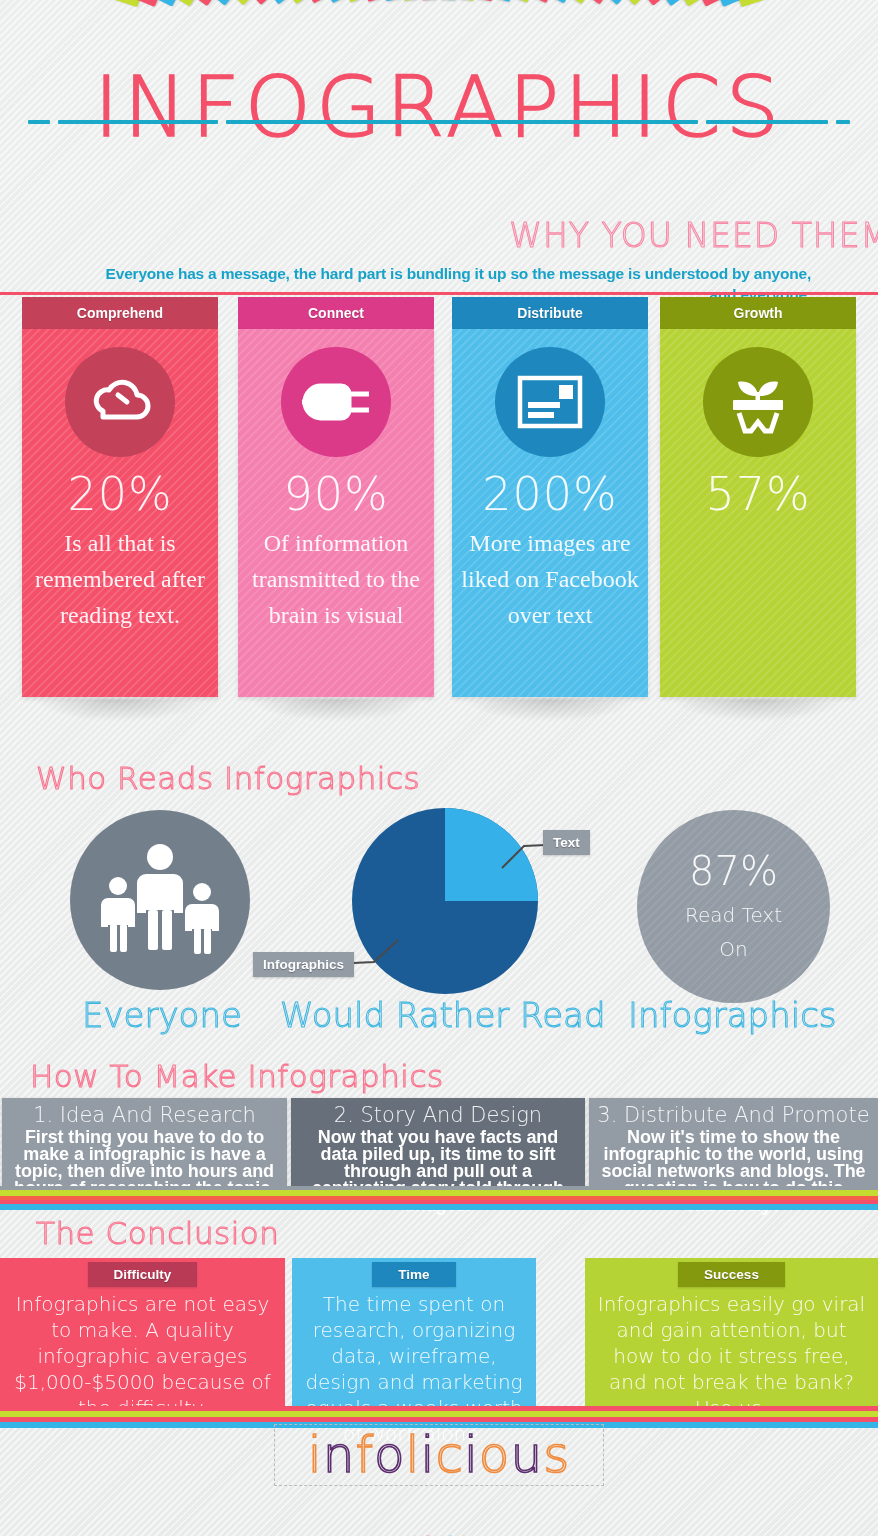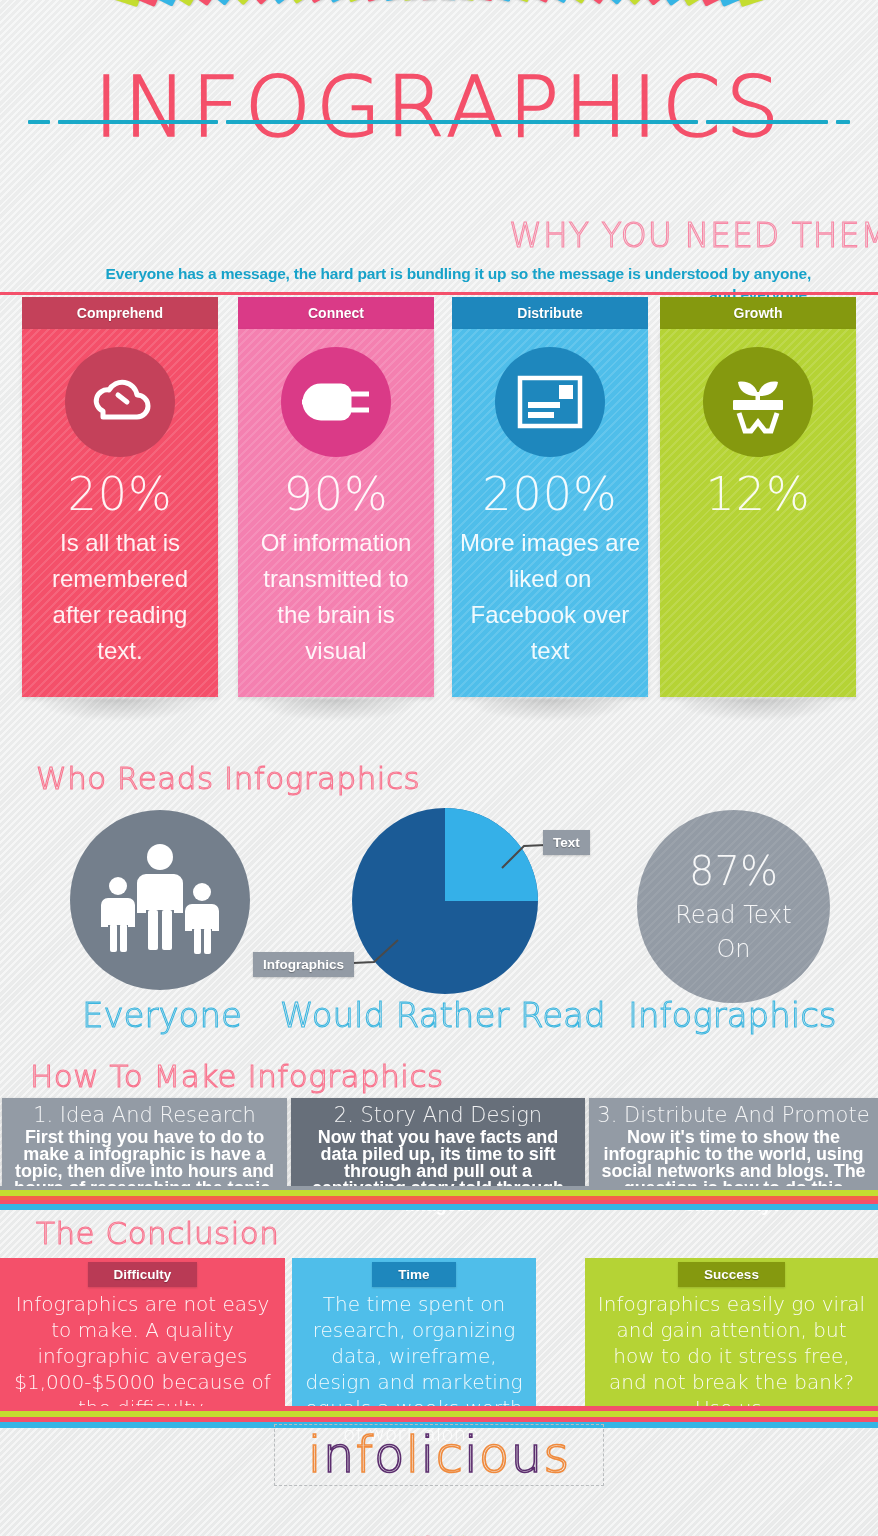--- a/index.html
+++ b/index.html
@@ -71,21 +71,21 @@
     width:110px; height:110px; border-radius:50%;
     margin:0 auto 12px; position:relative;
   }
   .circ svg { position:absolute; left:50%; top:50%; transform:translate(-50%,-50%); }
   .bignum {
     font-family:"DejaVu Sans", sans-serif; font-weight:300;
     font-size:46px; line-height:50px; color:#fff; opacity:.93;
     letter-spacing:1px; margin-bottom:6px;
   }
   .cdesc {
-    font-family:Liberation Sans, sans-serif; font-weight:300;
+    font-family:Liberation Serif, serif; font-weight:300;
     font-size:24px; line-height:36px; color:#fff; opacity:.92;
     padding:0 6px;
   }
   .card .shadow {
     height:22px; margin:2px 14px 0;
     background:radial-gradient(ellipse at 50% 0%, rgba(0,0,0,.16), rgba(0,0,0,0) 72%);
     filter:blur(1px);
   }
 
   
@@ -105,21 +105,21 @@
   }
   .gcirc.people { left:70px; top:10px; width:180px; height:180px; background:#747f8c; }
   .gcirc.pct    { left:637px; top:10px; width:193px; height:193px; }
   .pct-num {
     font-family:"DejaVu Sans", sans-serif; font-weight:300;
     font-size:40px; line-height:54px; color:#fff; opacity:.92;
     text-align:center; padding-top:34px;
   }
   .pct-txt {
     font-family:"DejaVu Sans", sans-serif; font-weight:300;
-    font-size:24px; line-height:34px; color:#fff; opacity:.9;
+    font-size:20px; line-height:34px; color:#fff; opacity:.9;
     text-align:center;
   }
   .pie { position:absolute; left:352px; top:8px; width:186px; height:186px; }
   .tag {
     position:absolute; background:#939ba5; color:#fff;
     font-size:13.5px; font-weight:bold; padding:5px 10px;
     text-shadow:0 1px 1px rgba(0,0,0,.3);
     box-shadow:0 1px 2px rgba(0,0,0,.18);
   }
   .leader { position:absolute; }
@@ -302,21 +302,21 @@
                 <path d="M31 26 c-1 -11 -11 -16 -20 -14 c1 9 9 15 20 14 z"></path>
                 <path d="M31 26 c1 -11 11 -16 20 -14 c-1 9 -9 15 -20 14 z"></path>
                 <rect x="28.5" y="22" width="4.5" height="12"></rect>
                 <rect x="6" y="30" width="50" height="10" rx="1"></rect>
               </g>
               <g fill="none" stroke="#fff" stroke-width="5">
                 <path d="M12 43 l6 18 h6 l7 -9 l7 9 h6 l6 -18"></path>
               </g>
             </svg>
           </div>
-          <div class="bignum">12%</div>
+          <div class="bignum">57%</div>
         </div>
         <div class="shadow"></div>
       </div>
     </div>
 
   <div class="sect-title" style="left:36px;top:760px">Who Reads Infographics</div>
 
   <div class="who">
     <div class="gcirc people">
       <svg width="180" height="180" viewBox="0 0 180 180">

